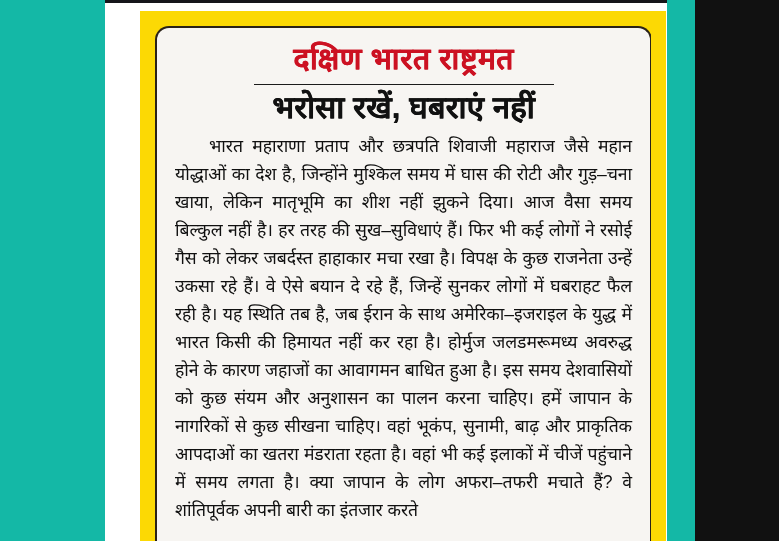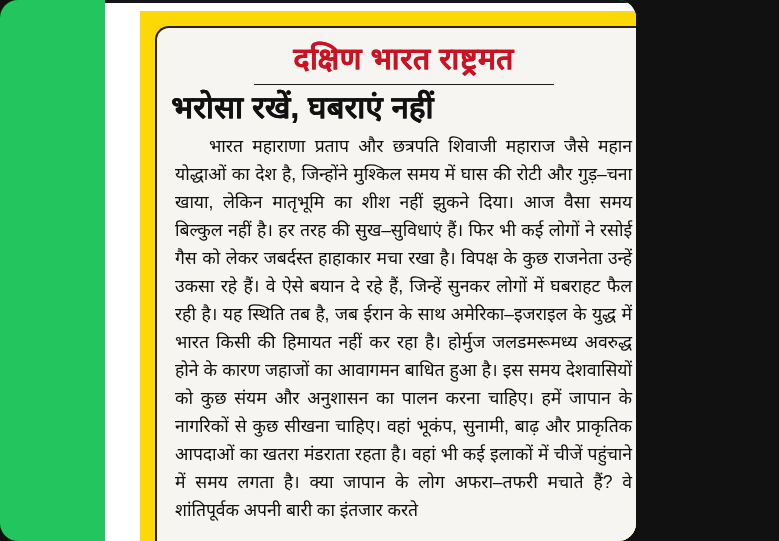--- a/index.html
+++ b/index.html
@@ -10,25 +10,24 @@
   body {
     width: 779px;
     height: 541px;
     overflow: hidden;
     font-family: "Liberation Sans", "DejaVu Sans", sans-serif;
   }
 
   
   #screen {
     position: relative;
-    width: 636px;
+    width: 695px;
     height: 541px;
-    background: #22c55e;
+    background: #14b8a6;
     overflow: hidden;
-    border-radius: 18px;
   }
 
   
   .top-black-strip {
     position: absolute;
     left: 105px;
     top: 0;
     width: 562px;
     height: 3px;
     background: #16161a;
@@ -84,21 +83,21 @@
   }
 
   .rule {
     height: 1.5px;
     background: #1b1b1b;
     width: 300px;
     margin: 8px auto 5px auto;
   }
 
   .subhead {
-    text-align: left;
+    text-align: center;
     color: #111111;
     font-weight: bold;
     font-size: 31px;
     line-height: 1.15;
     letter-spacing: 0.2px;
     margin-bottom: 6px;
     text-shadow: 0.4px 0 0 #111111;
   }
 
   

